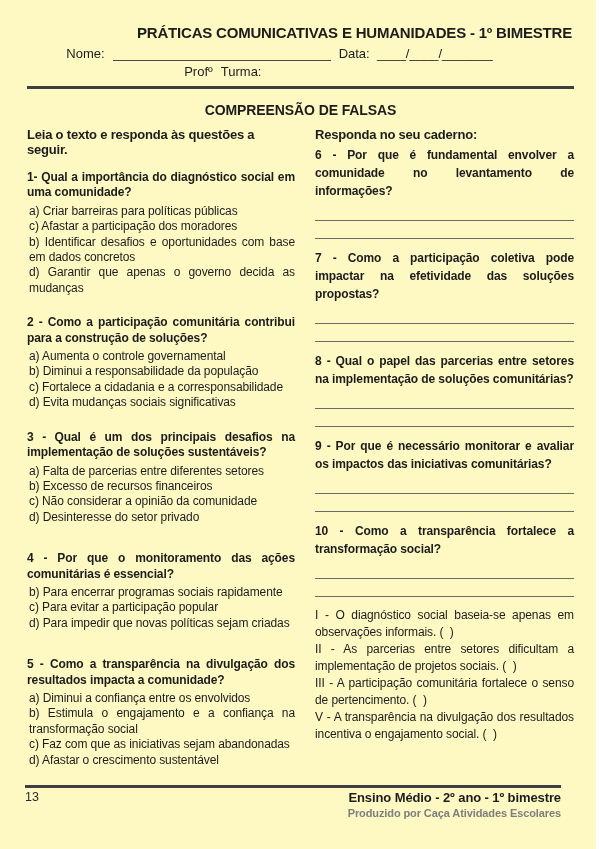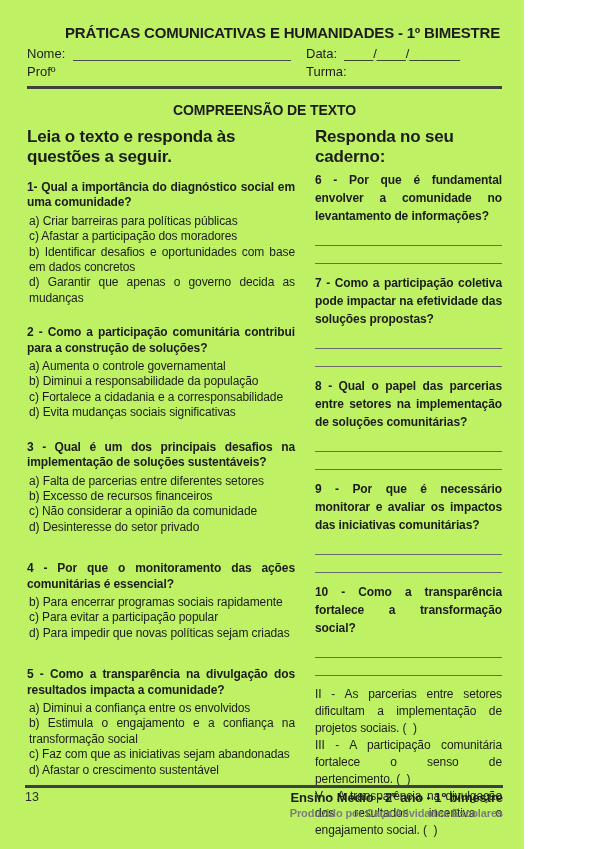--- a/index.html
+++ b/index.html
@@ -1,48 +1,48 @@
 <!DOCTYPE html>
 <html lang="pt"><head>
 <meta charset="utf-8">
 <style>
   html,body{margin:0;padding:0;background:#ffffff;}
   .page{
     position:relative;
-    width:524px;height:849px;
-    background:#bef264;
+    width:596px;height:849px;
+    background:#fef9c3;
     font-family:"Liberation Sans","DejaVu Sans",sans-serif;
     color:#1c1c1c;
     overflow:hidden;
     box-sizing:border-box;
   }
   .inner{padding:24px 22px 0 27px;box-sizing:border-box;}
   
   .doc-title{
     font-size:15px;font-weight:bold;text-align:right;
     letter-spacing:-0.2px;padding-right:2px;white-space:nowrap;
   }
-  .hdr-row{display:flex;justify-content:space-between;margin-top:5px;gap:8px;}
+  .hdr-row{display:flex;justify-content:center;margin-top:5px;gap:8px;}
   .hdr-left{display:flex;align-items:flex-end;font-size:13px;}
   .hdr-right{width:196px;font-size:13px;display:flex;align-items:flex-end;}
   .name-line{
     display:inline-block;width:218px;margin-left:8px;
     border-bottom:1.5px solid #4a4a4a;height:13px;
   }
   .hdr-rule{border-bottom:3px solid #3f3f3f;margin-top:7px;}
   
   .section-title{
     text-align:center;font-size:14px;font-weight:bold;
     margin-top:13px;letter-spacing:-0.1px;
   }
   
   .cols{display:flex;margin-top:9px;}
   .col-left{width:268px;margin-right:20px;}
   .col-right{flex:1;}
-  .intro{font-size:17px;font-weight:bold;letter-spacing:-0.2px;}
+  .intro{font-size:13px;font-weight:bold;letter-spacing:-0.2px;}
   
   .q{margin-top:13px;}
   .q + .q{margin-top:19px;}
   .q.gap-lg{margin-top:26px;}
   .q-title{
     font-size:12px;font-weight:bold;text-align:justify;
     line-height:15.4px;letter-spacing:-0.1px;margin:0 0 3px 0;
   }
   .opt{
     font-size:12px;line-height:15.4px;text-align:justify;
@@ -58,21 +58,21 @@
     height:15px;border-bottom:1.5px solid #6a6a6a;margin-top:2px;
   }
   .answer-line.first{margin-top:5px;}
   .tf-statements{margin-top:4px;}
   .tf-statement{
     font-size:12px;line-height:17px;text-align:justify;
     letter-spacing:-0.1px;margin:0;
   }
   
   .footer{
-    position:absolute;left:25px;right:21px;top:785px;
+    position:absolute;left:25px;right:35px;top:785px;
   }
   .footer-rule{border-bottom:3px solid #3f3f3f;}
   .footer-row{display:flex;justify-content:space-between;align-items:flex-start;margin-top:2px;}
   .page-number{font-size:12.5px;color:#2a2a2a;}
   .footer-right{text-align:right;}
   .footer-edition{font-size:13px;font-weight:bold;letter-spacing:-0.1px;}
   .footer-producer{font-size:11px;font-weight:bold;color:#7d7d7d;margin-top:2px;letter-spacing:-0.1px;}
 </style>
 </head>
 <body>
@@ -96,21 +96,21 @@
         <div class="hdr-left">
           <span>Profº</span>
         </div>
         <div class="hdr-right">
           <span>Turma:</span>
         </div>
       </div>
       <div class="hdr-rule"></div>
     </div>
 
-    <div class="section-title">COMPREENSÃO DE TEXTO</div>
+    <div class="section-title">COMPREENSÃO DE FALSAS</div>
 
     <div class="cols">
 
       <div class="col-left">
         <div class="intro">Leia o texto e responda às questões a seguir.</div>
 
         <div class="q">
           <p class="q-title">1- Qual a importância do diagnóstico social em uma comunidade?</p>
           <p class="opt">a) Criar barreiras para políticas públicas</p>
           <p class="opt">c) Afastar a participação dos moradores</p>
@@ -178,20 +178,21 @@
         </div>
 
         <div class="rq">
           <p class="rq-title">10 - Como a transparência fortalece a transformação social?</p>
           <div class="answer-line first"></div>
           <div class="answer-line"></div>
         </div>
 
         <div class="rq">
           <div class="tf-statements">
+            <p class="tf-statement">I - O diagnóstico social baseia-se apenas em observações informais. (&nbsp;&nbsp;)</p>
             <p class="tf-statement">II - As parcerias entre setores dificultam a implementação de projetos sociais. (&nbsp;&nbsp;)</p>
             <p class="tf-statement">III - A participação comunitária fortalece o senso de pertencimento. (&nbsp;&nbsp;)</p>
             <p class="tf-statement">V - A transparência na divulgação dos resultados incentiva o engajamento social. (&nbsp;&nbsp;)</p>
           </div>
         </div>
       </div>
     </div>
   </div>
 
   <div class="footer">

